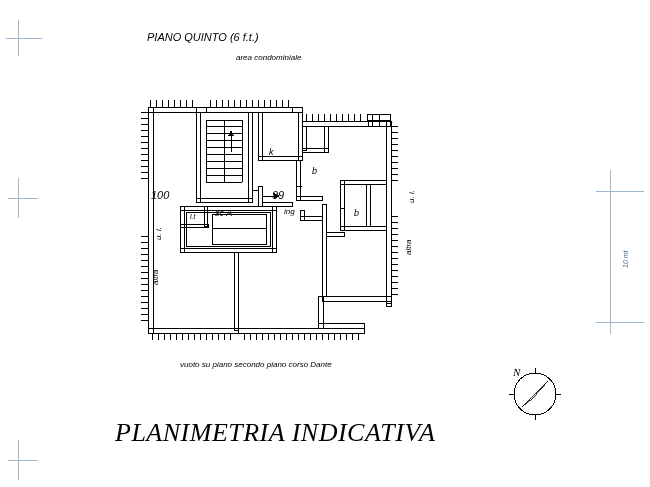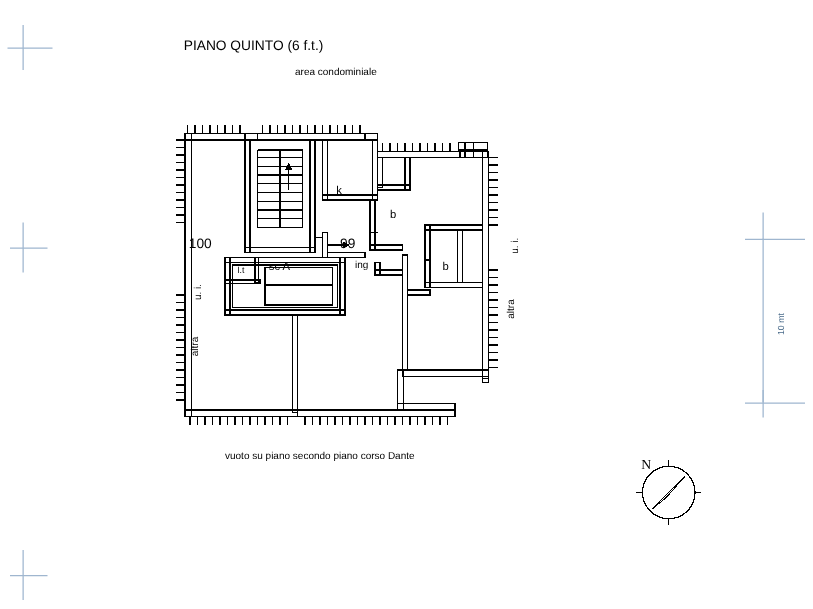--- a/index.html
+++ b/index.html
@@ -7,20 +7,21 @@
     padding: 0;
     background: #ffffff;
   }
   #page {
     position: relative;
     width: 650px;
     height: 487px;
     background: #ffffff;
     font-family: "Liberation Sans", sans-serif;
     overflow: hidden;
+    font-style: italic;
   }
 
   
   .crop-line {
     position: absolute;
     background: #9fb6cf;
   }
   .crop-v { width: 1px; }
   .crop-h { height: 1px; }
 
@@ -93,20 +94,21 @@
   <div class="crop-line crop-h" style="left:596px; top:322px; width:48px;"></div>
 
   <div class="crop-line crop-v" style="left:610px; top:191px; height:131px; background:#9fb6cf;"></div>
 
   <div class="lbl lbl-title" style="left:147px; top:32px;">PIANO QUINTO (6 f.t.)</div>
 
   <div class="lbl lbl-sub" style="left:236px; top:54px;">area condominiale</div>
 
   <div class="lbl lbl-sub" style="left:180px; top:361px;">vuoto su piano secondo piano corso Dante</div>
 
+  <div class="planimetria" style="left:115px; top:418px;">PLANIMETRIA INDICATIVA</div>
 
   <div class="lbl lbl-num" style="left:151px; top:190px;">100</div>
   <div class="lbl lbl-num" style="left:272px; top:190px;">99</div>
 
   <div class="lbl lbl-room" style="left:215px; top:193px; font-size:9px;margin-top:16px;">sc A</div>
   <div class="lbl lbl-room" style="left:269px; top:148px; font-size:9px;">k</div>
   <div class="lbl lbl-room" style="left:312px; top:167px; font-size:9px;">b</div>
   <div class="lbl lbl-room" style="left:354px; top:209px; font-size:9px;">b</div>
   <div class="lbl lbl-room" style="left:284px; top:208px; font-size:8px;">ing</div>
   <div class="lbl lbl-room" style="left:190px; top:213px; font-size:7px;">l.t</div>

